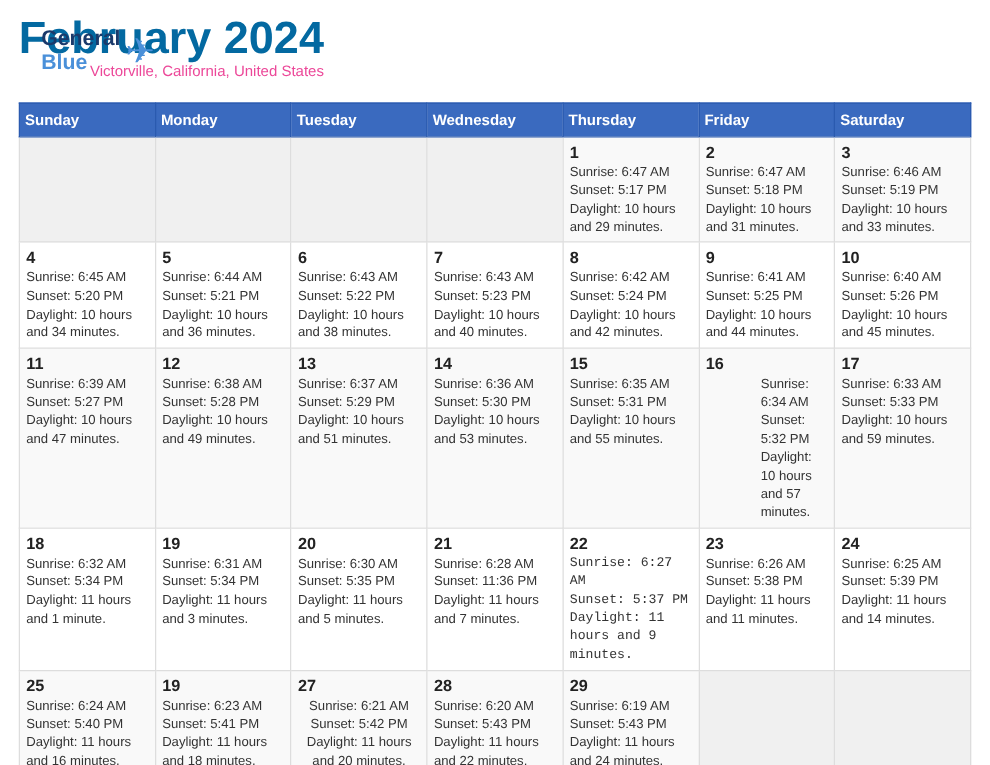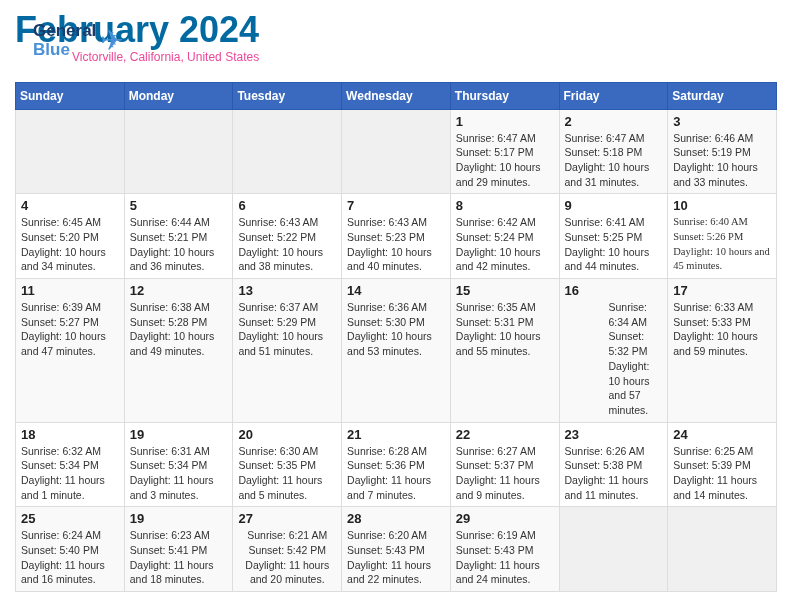--- a/index.html
+++ b/index.html
@@ -173,21 +173,21 @@
 Daylight: 10 hours and 42 minutes.</div>
           </td>
           <td>
             <div class="day-number">9</div>
             <div class="day-info" style="white-space: pre-line;">Sunrise: 6:41 AM
 Sunset: 5:25 PM
 Daylight: 10 hours and 44 minutes.</div>
           </td>
           <td>
             <div class="day-number">10</div>
-            <div class="day-info" style="white-space: pre-line; font-family: Liberation Serif, serif;">Sunrise: 6:40 AM
+            <div class="day-info" style="white-space: pre-line;">Sunrise: 6:40 AM
 Sunset: 5:26 PM
 Daylight: 10 hours and 45 minutes.</div>
           </td>
         </tr>
         <tr>
           <td>
             <div class="day-number">11</div>
             <div class="day-info" style="white-space: pre-line;">Sunrise: 6:39 AM
 Sunset: 5:27 PM
 Daylight: 10 hours and 47 minutes.</div>
@@ -244,26 +244,26 @@
           </td>
           <td>
             <div class="day-number">20</div>
             <div class="day-info" style="white-space: pre-line;">Sunrise: 6:30 AM
 Sunset: 5:35 PM
 Daylight: 11 hours and 5 minutes.</div>
           </td>
           <td>
             <div class="day-number">21</div>
             <div class="day-info" style="white-space: pre-line;">Sunrise: 6:28 AM
-Sunset: 5:36 PM
+Sunset: 11:36 PM
 Daylight: 11 hours and 7 minutes.</div>
           </td>
           <td>
             <div class="day-number">22</div>
-            <div class="day-info" style="white-space: pre-line;">Sunrise: 6:27 AM
+            <div class="day-info" style="white-space: pre-line; font-family: Liberation Mono, monospace;">Sunrise: 6:27 AM
 Sunset: 5:37 PM
 Daylight: 11 hours and 9 minutes.</div>
           </td>
           <td>
             <div class="day-number">23</div>
             <div class="day-info" style="white-space: pre-line;">Sunrise: 6:26 AM
 Sunset: 5:38 PM
 Daylight: 11 hours and 11 minutes.</div>
           </td>
           <td>

